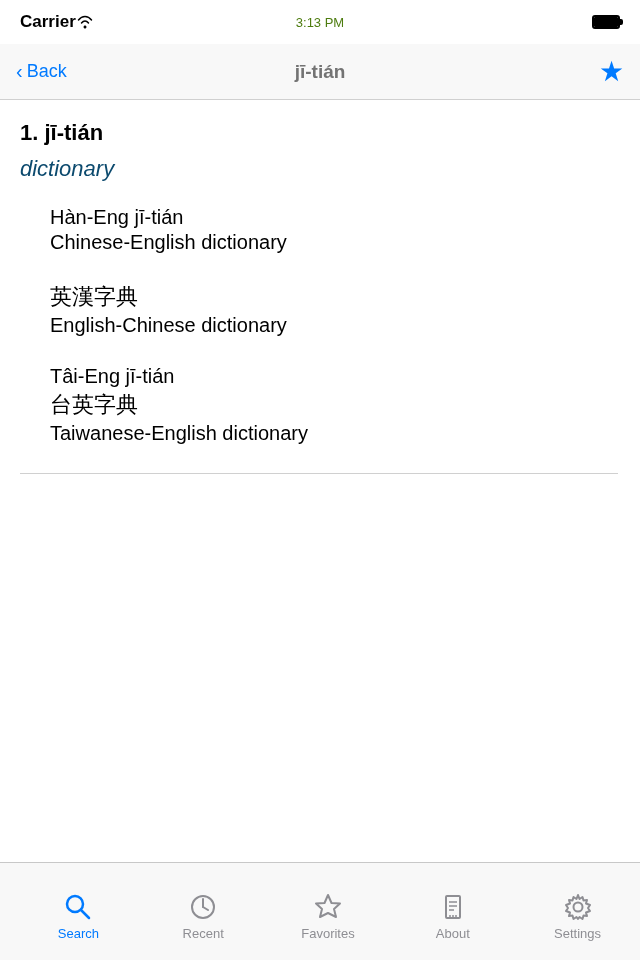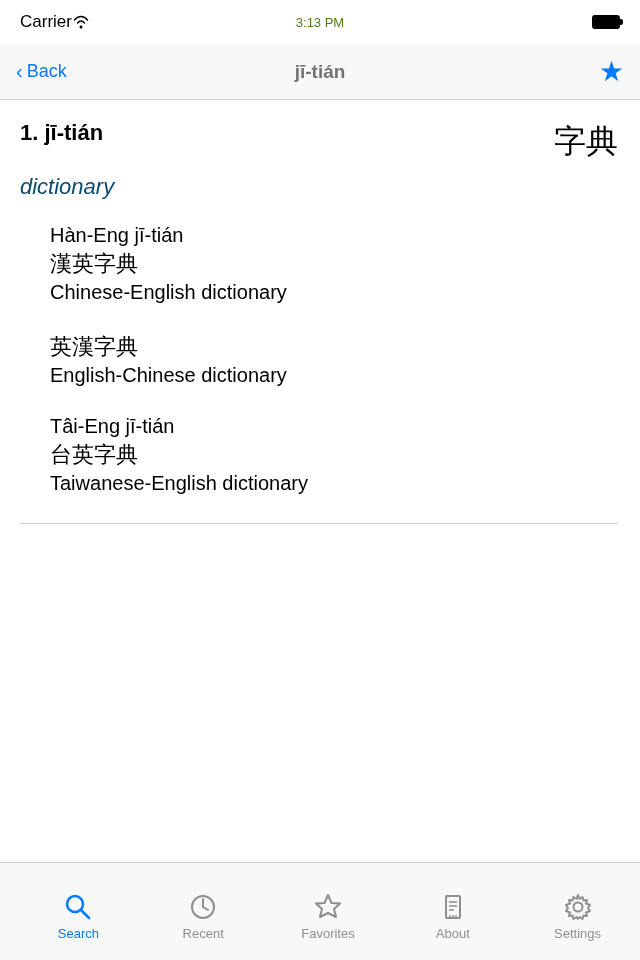--- a/index.html
+++ b/index.html
@@ -18,21 +18,21 @@
     .status-bar {
       height: 44px;
       background: #fff;
       display: flex;
       align-items: center;
       justify-content: space-between;
       padding: 0 20px;
     }
     .status-bar-left {
       font-size: 17px;
-      font-weight: 400;
+      font-weight: 700;
       color: #000;
       display: flex;
       align-items: center;
       gap: 0;
     }
     .status-bar-center {
       font-size: 13px;
       font-weight: 400;
       color: #4d7c0f;
       position: absolute;
@@ -234,28 +234,26 @@
     <span>Back</span>
   </div>
   <div class="nav-title">jī-tián</div>
   <div class="nav-star">★</div>
 </div>
 
 <div class="content">
 
   <div class="entry-header">
     <div class="entry-number-title">1. jī-tián</div>
-    <div class="entry-chinese-title">字典</div>
   </div>
 
   <div class="entry-definition">dictionary</div>
 
   <div class="sub-entry">
     <div class="sub-entry-line1">Hàn-Eng jī-tián</div>
-    <div class="sub-entry-chinese">漢英字典</div>
     <div class="sub-entry-english">Chinese-English dictionary</div>
   </div>
 
   <div class="sub-entry">
     <div class="sub-entry-chinese">英漢字典</div>
     <div class="sub-entry-english">English-Chinese dictionary</div>
   </div>
 
   <div class="sub-entry">
     <div class="sub-entry-line1">Tâi-Eng jī-tián</div>

